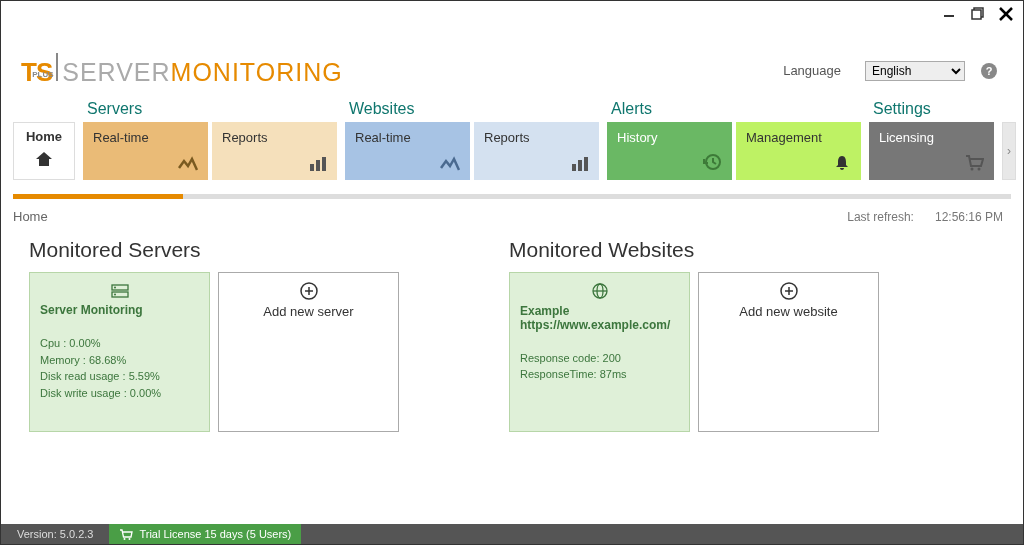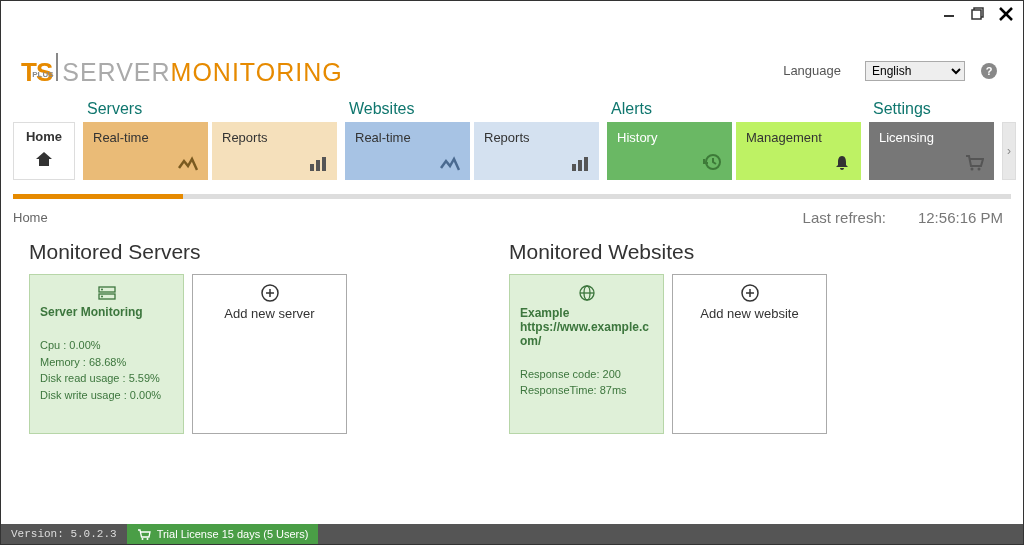--- a/index.html
+++ b/index.html
@@ -35,39 +35,39 @@
 .c-al-hist { background: #6ab864; color: #fff; }
 .c-al-mgmt { background: #bef264; }
 .c-set-lic { background: #777; color: #fff; }
 
 
 .progress { height: 5px; background: #ddd; margin: 14px 12px 6px 12px; position: relative; }
 .progress-fill { height: 5px; background: #e68a00; width: 17%; }
 
 
 .crumb-row { display: flex; justify-content: space-between; align-items: center; padding: 4px 20px 10px 12px; color: #666; font-size: 13px; }
-.crumb-row .right { display: flex; gap: 32px; font-size: 15px; color: #777; }
+.crumb-row .right { display: flex; gap: 21px; font-size: 12px; color: #777; }
 
 
 .main { display: flex; padding: 4px 20px; }
 .section-title { font-size: 21px; font-weight: 400; color: #333; margin-bottom: 10px; }
 .cards { display: flex; gap: 8px; }
-.card { width: 155px; height: 160px; border: 1px solid #aaa; padding: 8px 10px; font-size: 11px; position: relative; }
+.card { width: 181px; height: 160px; border: 1px solid #aaa; padding: 8px 10px; font-size: 11px; position: relative; }
 .card.green { background: #dff0d8; border-color: #b7d6a8; color: #3c763d; }
 .card.add { text-align: center; cursor: pointer; }
 .card .card-icon { text-align: center; font-size: 16px; margin-bottom: 4px; }
 .card .card-title { font-weight: 700; font-size: 12px; word-break: break-word; }
 .card .metrics { margin-top: 18px; line-height: 1.5; }
 .card.add .card-title { font-weight: 400; font-size: 13px; color: #333; margin-top: 4px; }
 .col { width: 480px; }
 .left-col { margin-left: 8px; }
 
 
 .statusbar { position: absolute; bottom: 0; left: 0; right: 0; height: 20px; background: #555; color: #ddd; display: flex; align-items: center; font-size: 11px; }
-.statusbar .ver { padding: 0 10px; height: 100%; display: flex; align-items: center; font-family: Liberation Mono, monospace; }
+.statusbar .ver { padding: 0 16px; height: 100%; display: flex; align-items: center; }
 .statusbar .lic { background: #4a9e46; color: #fff; padding: 0 10px; height: 100%; display: flex; align-items: center; gap: 6px; }
 
 svg { display: inline-block; vertical-align: middle; }
 </style>
 </head>
 <body>
 
 <div class="titlebar">
   <div class="tb-btn">
     <svg width="14" height="14">

